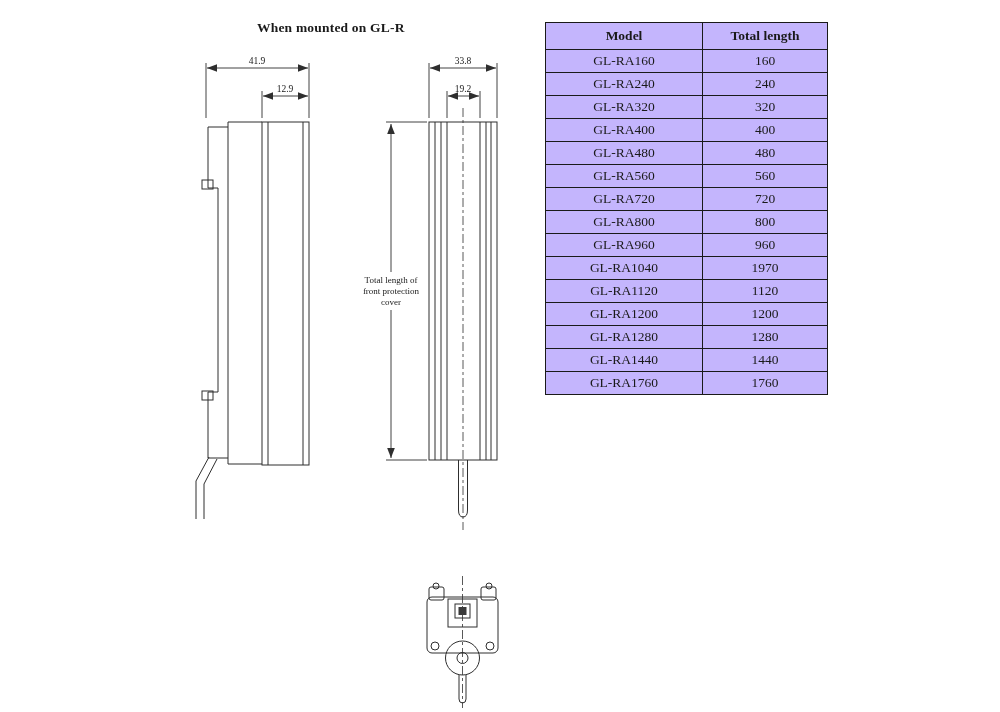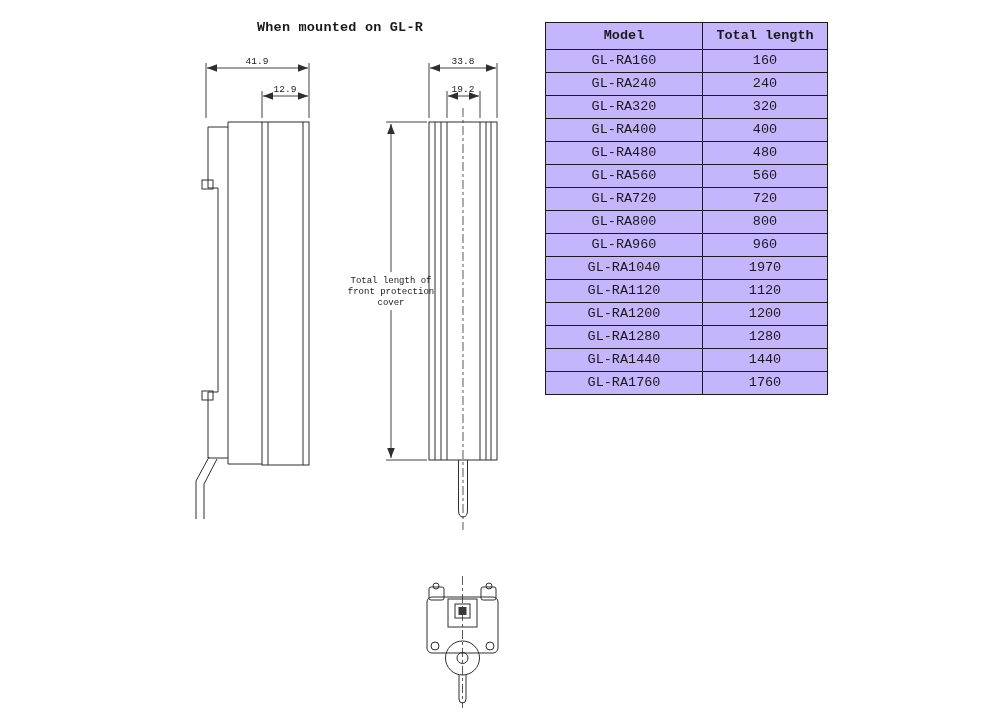--- a/index.html
+++ b/index.html
@@ -1,21 +1,21 @@
 <!DOCTYPE html>
 <html><head>
 <meta charset="utf-8">
 <style>
   html, body { margin: 0; padding: 0; background: #ffffff; }
   .page {
     position: relative;
     width: 1000px;
     height: 712px;
     background: #ffffff;
-    font-family: Liberation Mono, monospace;
+    font-family: Liberation Serif, serif;
     color: #1a1a1a;
     overflow: hidden;
   }
   .title {
     position: absolute;
     left: 257px;
     top: 20px;
     margin: 0;
     font-size: 13.5px;
     font-weight: bold;

